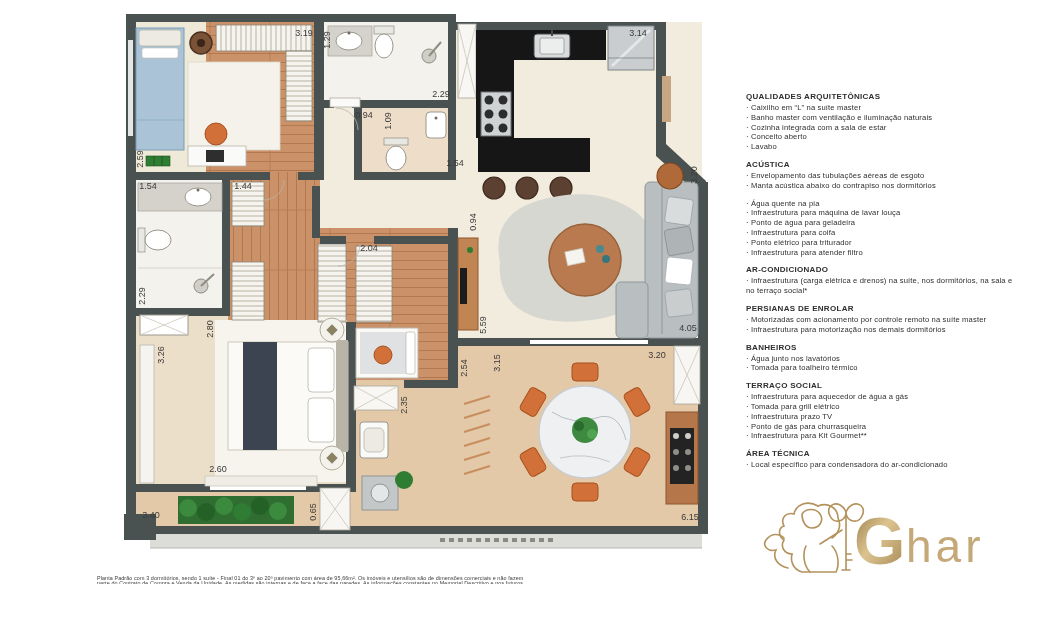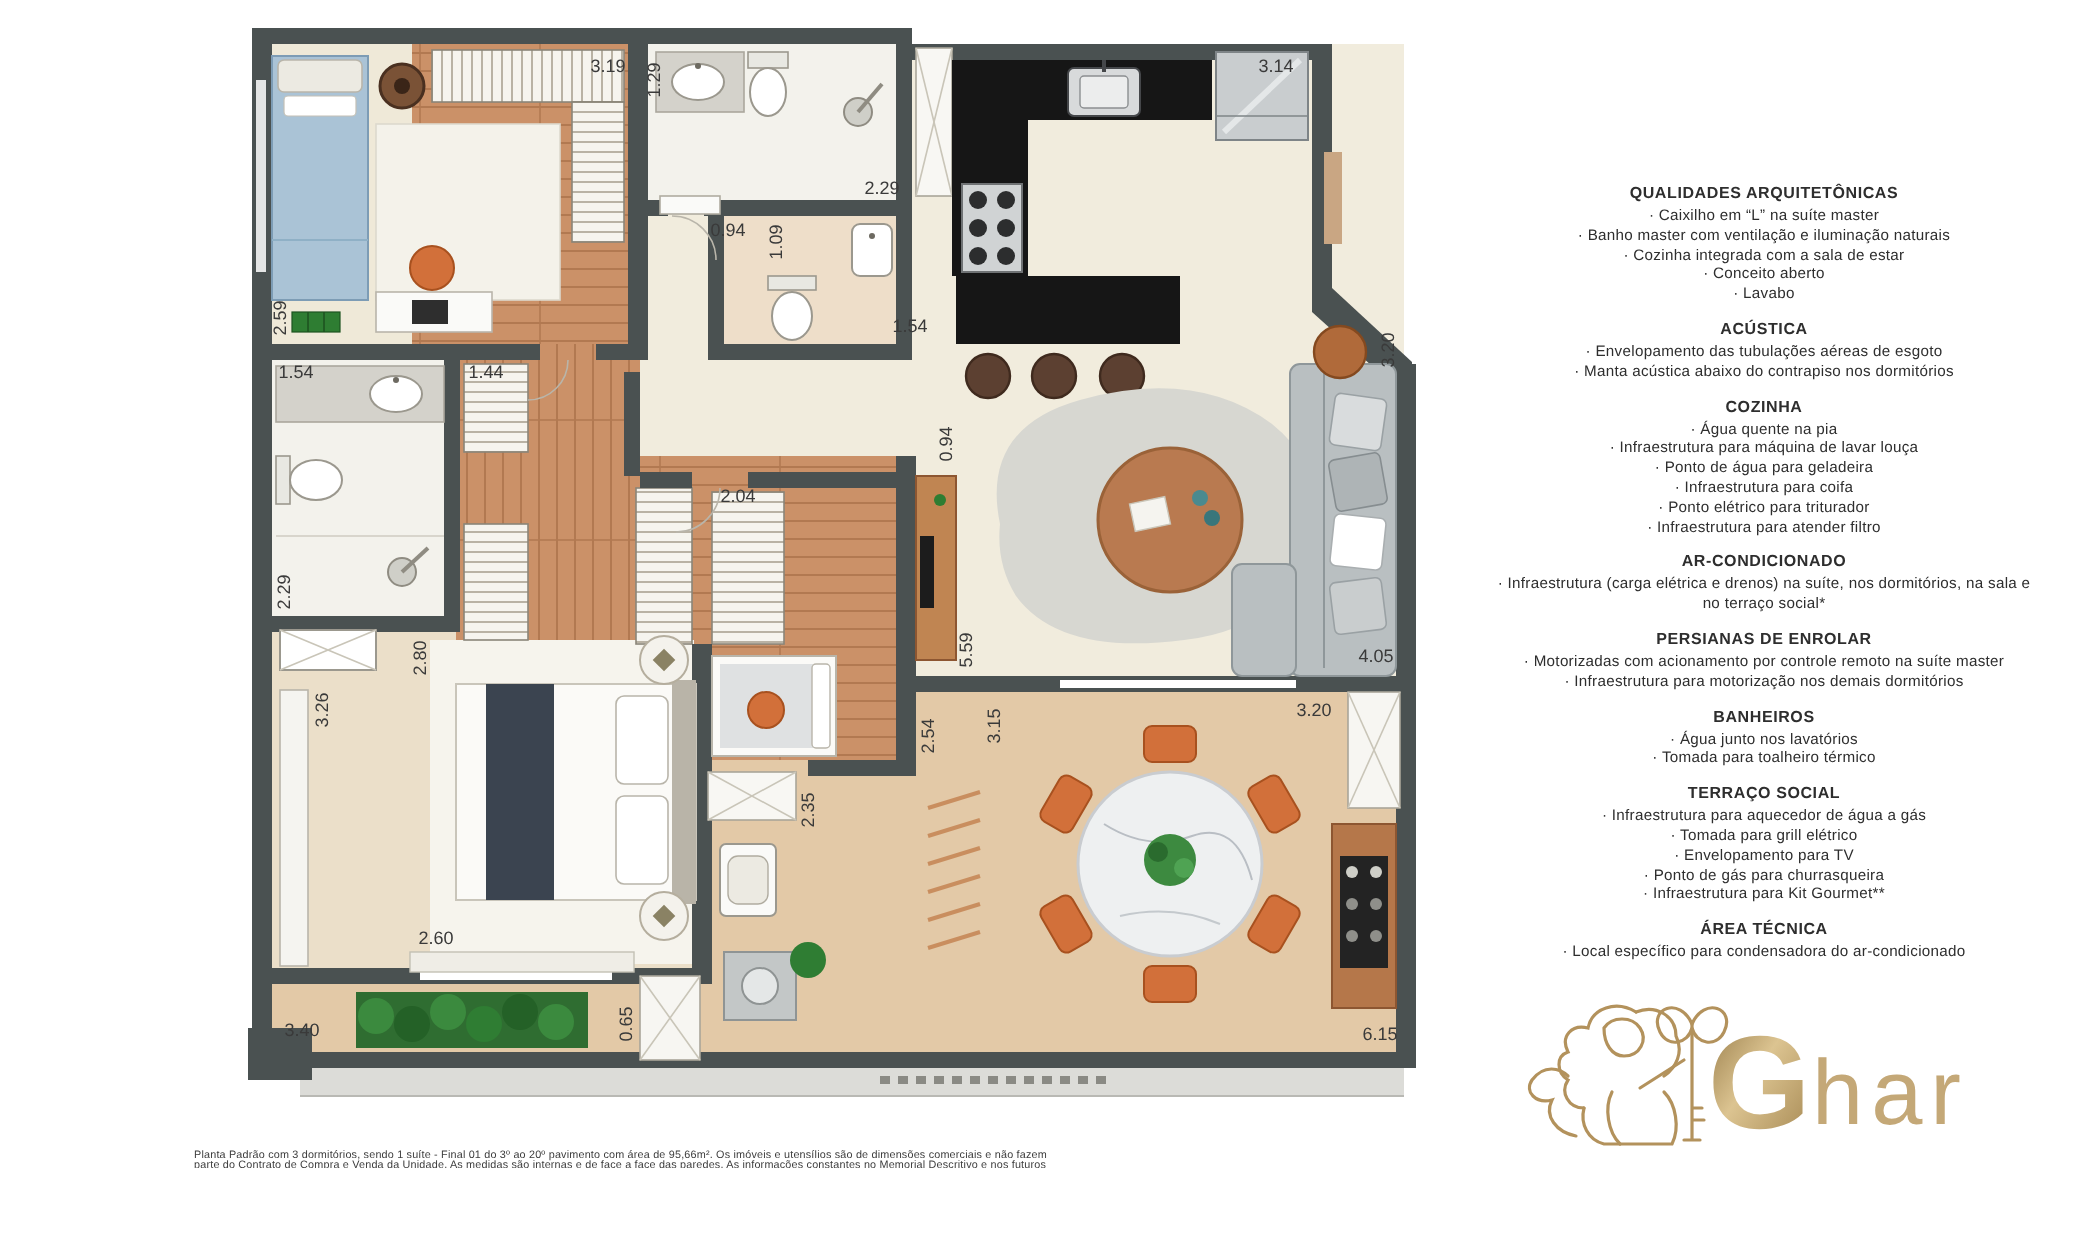--- a/index.html
+++ b/index.html
@@ -1,21 +1,21 @@
 <!DOCTYPE html>
 <html><head>
 <meta charset="utf-8">
 <style>
   html,body{margin:0;padding:0;background:#fff;}
   .page{position:relative;width:1040px;height:584px;background:#ffffff;overflow:hidden;
         font-family:"Liberation Sans",sans-serif;}
   .plan-svg{position:absolute;left:0;top:0;}
   
   .panel{position:absolute;left:746px;top:92px;width:272px;color:#2e2e2e;}
-  .panel .sec{margin-bottom:8px;text-align:center;}
+  .panel .sec{margin-bottom:8px;}
   .panel .sec-title{font-size:8px;font-weight:600;letter-spacing:.3px;line-height:10px;margin-bottom:1px;}
   .panel .sec-item{font-size:7.6px;font-weight:400;line-height:9.8px;letter-spacing:.15px;}
   
   .footer{position:absolute;left:97px;top:576px;width:478px;color:#3c3c3c;}
   .footer .f-line{font-size:5.4px;line-height:5.3px;letter-spacing:.1px;white-space:nowrap;}
   
   .logo{position:absolute;left:758px;top:486px;}
 </style>
 </head>
 <body>
@@ -341,21 +341,20 @@
         <div class="sec-item">· Cozinha integrada com a sala de estar</div>
         <div class="sec-item">· Conceito aberto</div>
         <div class="sec-item">· Lavabo</div>
       </div>
       <div class="sec">
         <div class="sec-title">ACÚSTICA</div>
         <div class="sec-item">· Envelopamento das tubulações aéreas de esgoto</div>
         <div class="sec-item">· Manta acústica abaixo do contrapiso nos dormitórios</div>
       </div>
       <div class="sec">
-        <div class="sec-title">COZINHA</div>
         <div class="sec-item">· Água quente na pia</div>
         <div class="sec-item">· Infraestrutura para máquina de lavar louça</div>
         <div class="sec-item">· Ponto de água para geladeira</div>
         <div class="sec-item">· Infraestrutura para coifa</div>
         <div class="sec-item">· Ponto elétrico para triturador</div>
         <div class="sec-item">· Infraestrutura para atender filtro</div>
       </div>
       <div class="sec">
         <div class="sec-title">AR-CONDICIONADO</div>
         <div class="sec-item">· Infraestrutura (carga elétrica e drenos) na suíte, nos dormitórios, na sala e no terraço social*</div>
@@ -367,21 +366,21 @@
       </div>
       <div class="sec">
         <div class="sec-title">BANHEIROS</div>
         <div class="sec-item">· Água junto nos lavatórios</div>
         <div class="sec-item">· Tomada para toalheiro térmico</div>
       </div>
       <div class="sec">
         <div class="sec-title">TERRAÇO SOCIAL</div>
         <div class="sec-item">· Infraestrutura para aquecedor de água a gás</div>
         <div class="sec-item">· Tomada para grill elétrico</div>
-        <div class="sec-item">· Envelopamento para TV</div>
+        <div class="sec-item">· Infraestrutura prazo TV</div>
         <div class="sec-item">· Ponto de gás para churrasqueira</div>
         <div class="sec-item">· Infraestrutura para Kit Gourmet**</div>
       </div>
       <div class="sec">
         <div class="sec-title">ÁREA TÉCNICA</div>
         <div class="sec-item">· Local específico para condensadora do ar-condicionado</div>
       </div>
     </div>
 
   <div class="footer" id="footer">

